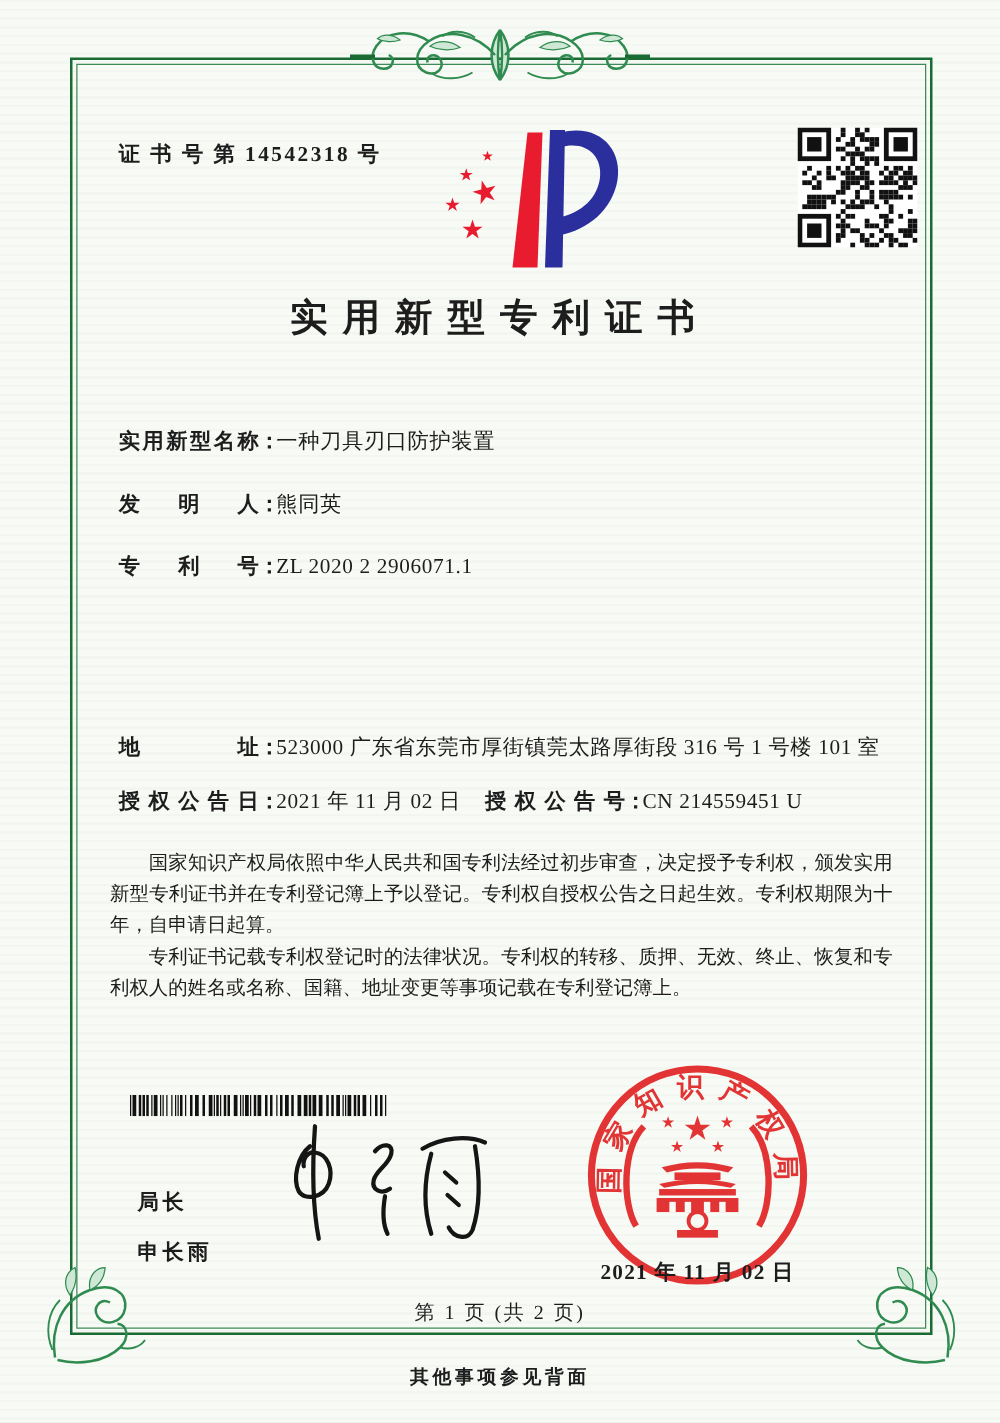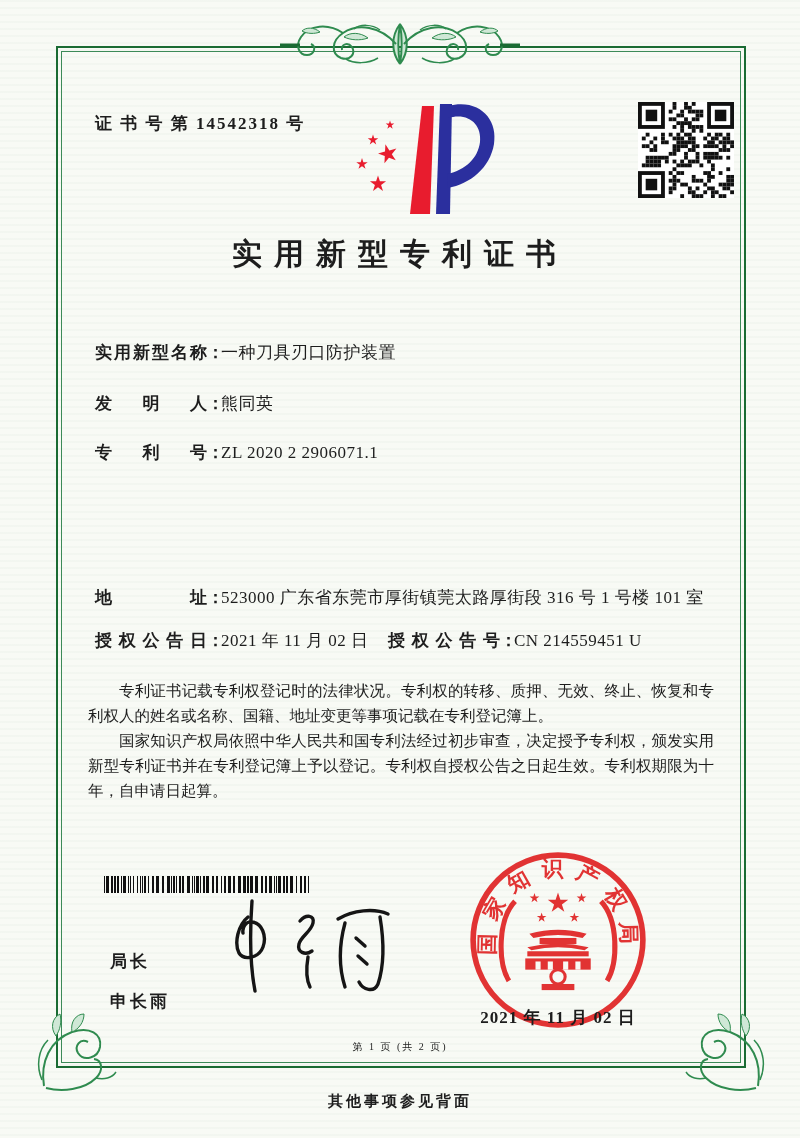--- a/index.html
+++ b/index.html
@@ -27,21 +27,21 @@
   .grant-right{position:absolute;left:293px;top:0;text-decoration:underline;}
   .paragraphs{position:absolute;left:88px;top:678px;width:626px;font-size:15.5px;
     line-height:25px;text-align:justify;}
   .paragraphs p{margin:0;text-indent:2em;}
   .barcode{position:absolute;left:104px;top:876px;}
   .signer{position:absolute;left:110px;top:942px;font-size:17px;font-weight:600;letter-spacing:3px;line-height:40px;}
   .signature{position:absolute;left:200px;top:893px;}
   .seal{position:absolute;left:468px;top:850px;}
   .seal-date{position:absolute;left:462px;top:1006px;width:192px;text-align:center;
     font-size:17px;font-weight:600;letter-spacing:1px;}
-  .page-num{position:absolute;left:0;top:1040px;width:800px;text-align:center;font-size:10px;letter-spacing:2px;}
+  .page-num{position:absolute;left:0;top:1040px;width:800px;text-align:center;font-size:16px;letter-spacing:2px;}
   .back-note{position:absolute;left:0;top:1092px;width:800px;text-align:center;font-size:15px;
     font-weight:700;letter-spacing:3px;}
   .ornament-top{position:absolute;left:280px;top:14px;}
   .flourish-bl{position:absolute;left:32px;top:1010px;}
   .flourish-br{position:absolute;left:678px;top:1010px;transform:scaleX(-1);}
 </style>
 </head>
 <body>
 
 <div class="page">
@@ -329,22 +329,22 @@
   </div>
 
   <div class="field-row" style="top:628px">
     <span class="lbl">授权公告日</span><span class="colon">：</span><span class="val">2021 年 11 月 02 日</span>
     <span class="grant-right">
       <span class="lbl">授权公告号</span><span class="colon">：</span><span class="val">CN 214559451 U</span>
     </span>
   </div>
 
   <div class="paragraphs">
+    <p>国家知识产权局依照中华人民共和国专利法经过初步审查，决定授予专利权，颁发实用新型专利证书并在专利登记簿上予以登记。专利权自授权公告之日起生效。专利权期限为十年，自申请日起算。</p>
     <p>专利证书记载专利权登记时的法律状况。专利权的转移、质押、无效、终止、恢复和专利权人的姓名或名称、国籍、地址变更等事项记载在专利登记簿上。</p>
-    <p>国家知识产权局依照中华人民共和国专利法经过初步审查，决定授予专利权，颁发实用新型专利证书并在专利登记簿上予以登记。专利权自授权公告之日起生效。专利权期限为十年，自申请日起算。</p>
   </div>
 
   <svg class="barcode" id="barcode" width="208" height="17" viewBox="0 0 208 17">
       <rect x="0" y="0" width="1" height="17" fill="#111"></rect>
       <rect x="2" y="0" width="3" height="17" fill="#111"></rect>
       <rect x="7" y="0" width="2" height="17" fill="#111"></rect>
       <rect x="10" y="0" width="2" height="17" fill="#111"></rect>
       <rect x="13" y="0" width="2" height="17" fill="#111"></rect>
       <rect x="17" y="0" width="1" height="17" fill="#111"></rect>
       <rect x="19" y="0" width="3" height="17" fill="#111"></rect>

